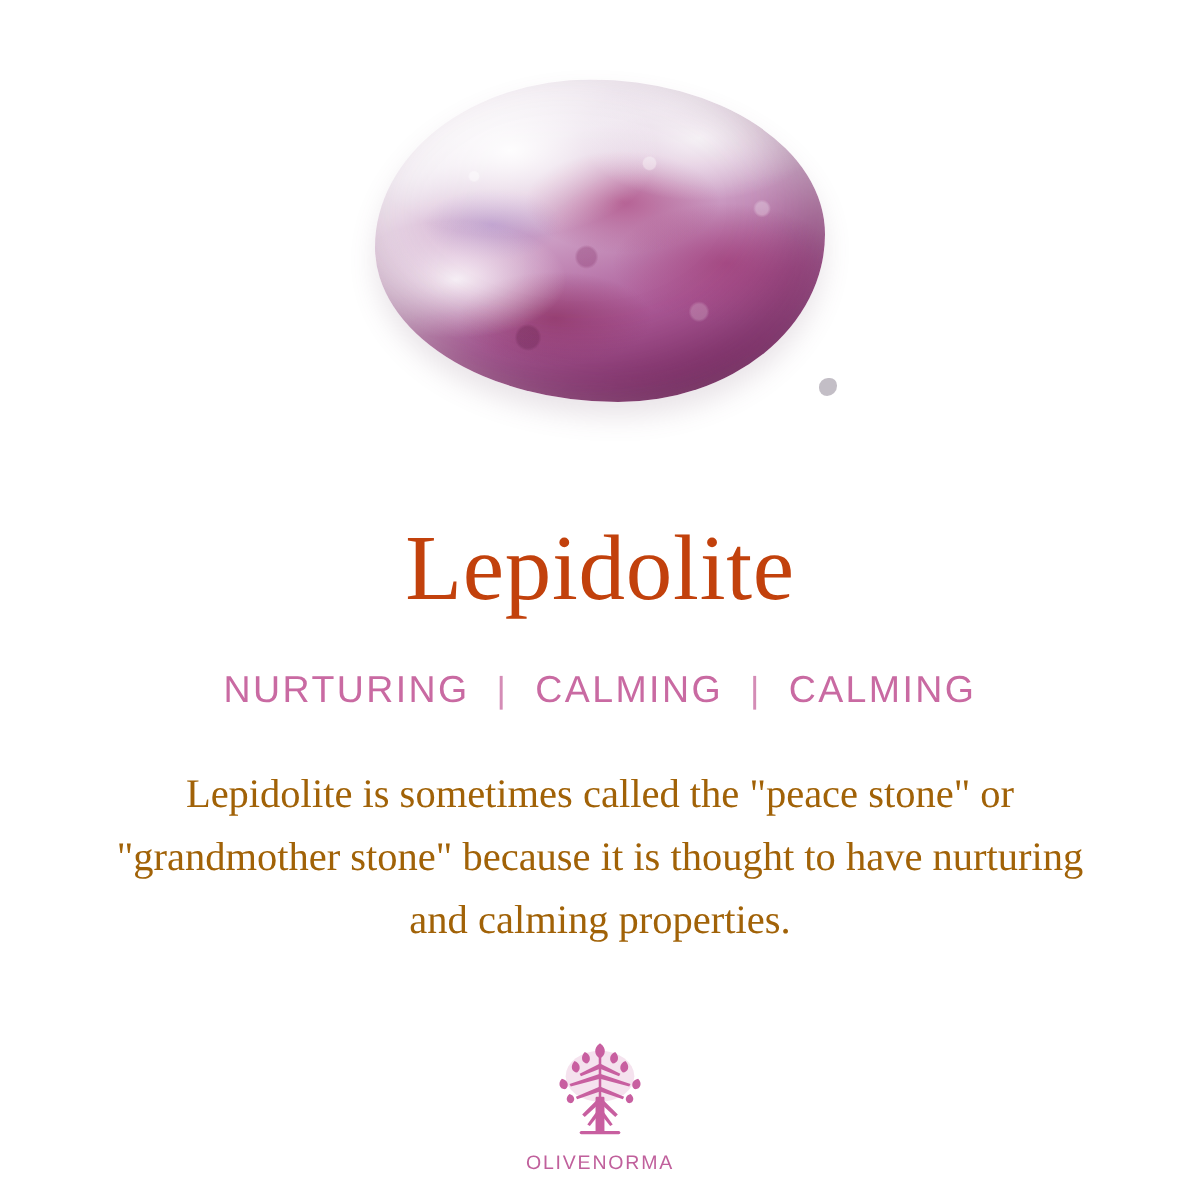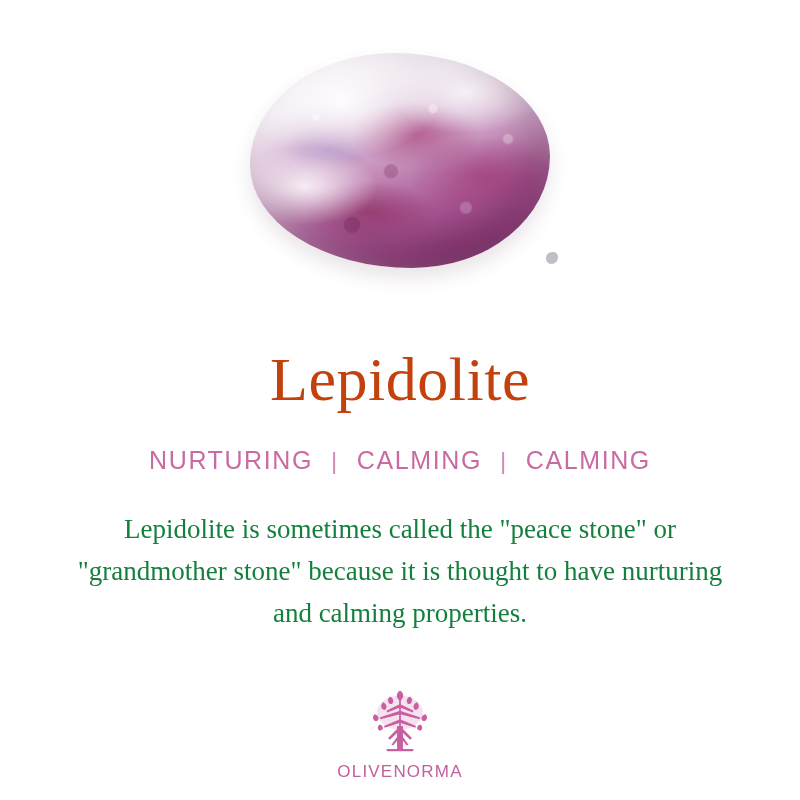--- a/index.html
+++ b/index.html
@@ -112,42 +112,42 @@
   }
 
   
   .description {
     margin-top: 34px;
     width: 660px;
     text-align: center;
     font-family: "Liberation Serif", serif;
     font-size: 27px;
     line-height: 1.55;
-    color: #15803d;
+    color: #a16207;
   }
 
   
   .brand {
     position: absolute;
     left: 0;
     right: 0;
     bottom: 18px;
     display: flex;
     flex-direction: column;
     align-items: center;
   }
   .brand-mark {
     width: 86px;
     height: 78px;
     display: block;
   }
   .brand-name {
     margin-top: 2px;
     font-family: "Liberation Sans", sans-serif;
-    font-size: 17px;
+    font-size: 13px;
     letter-spacing: 1.2px;
     color: #c0609c;
   }
 </style>
 </head>
 <body>
 
 <div class="card">
 
   <div class="stone-wrap">

